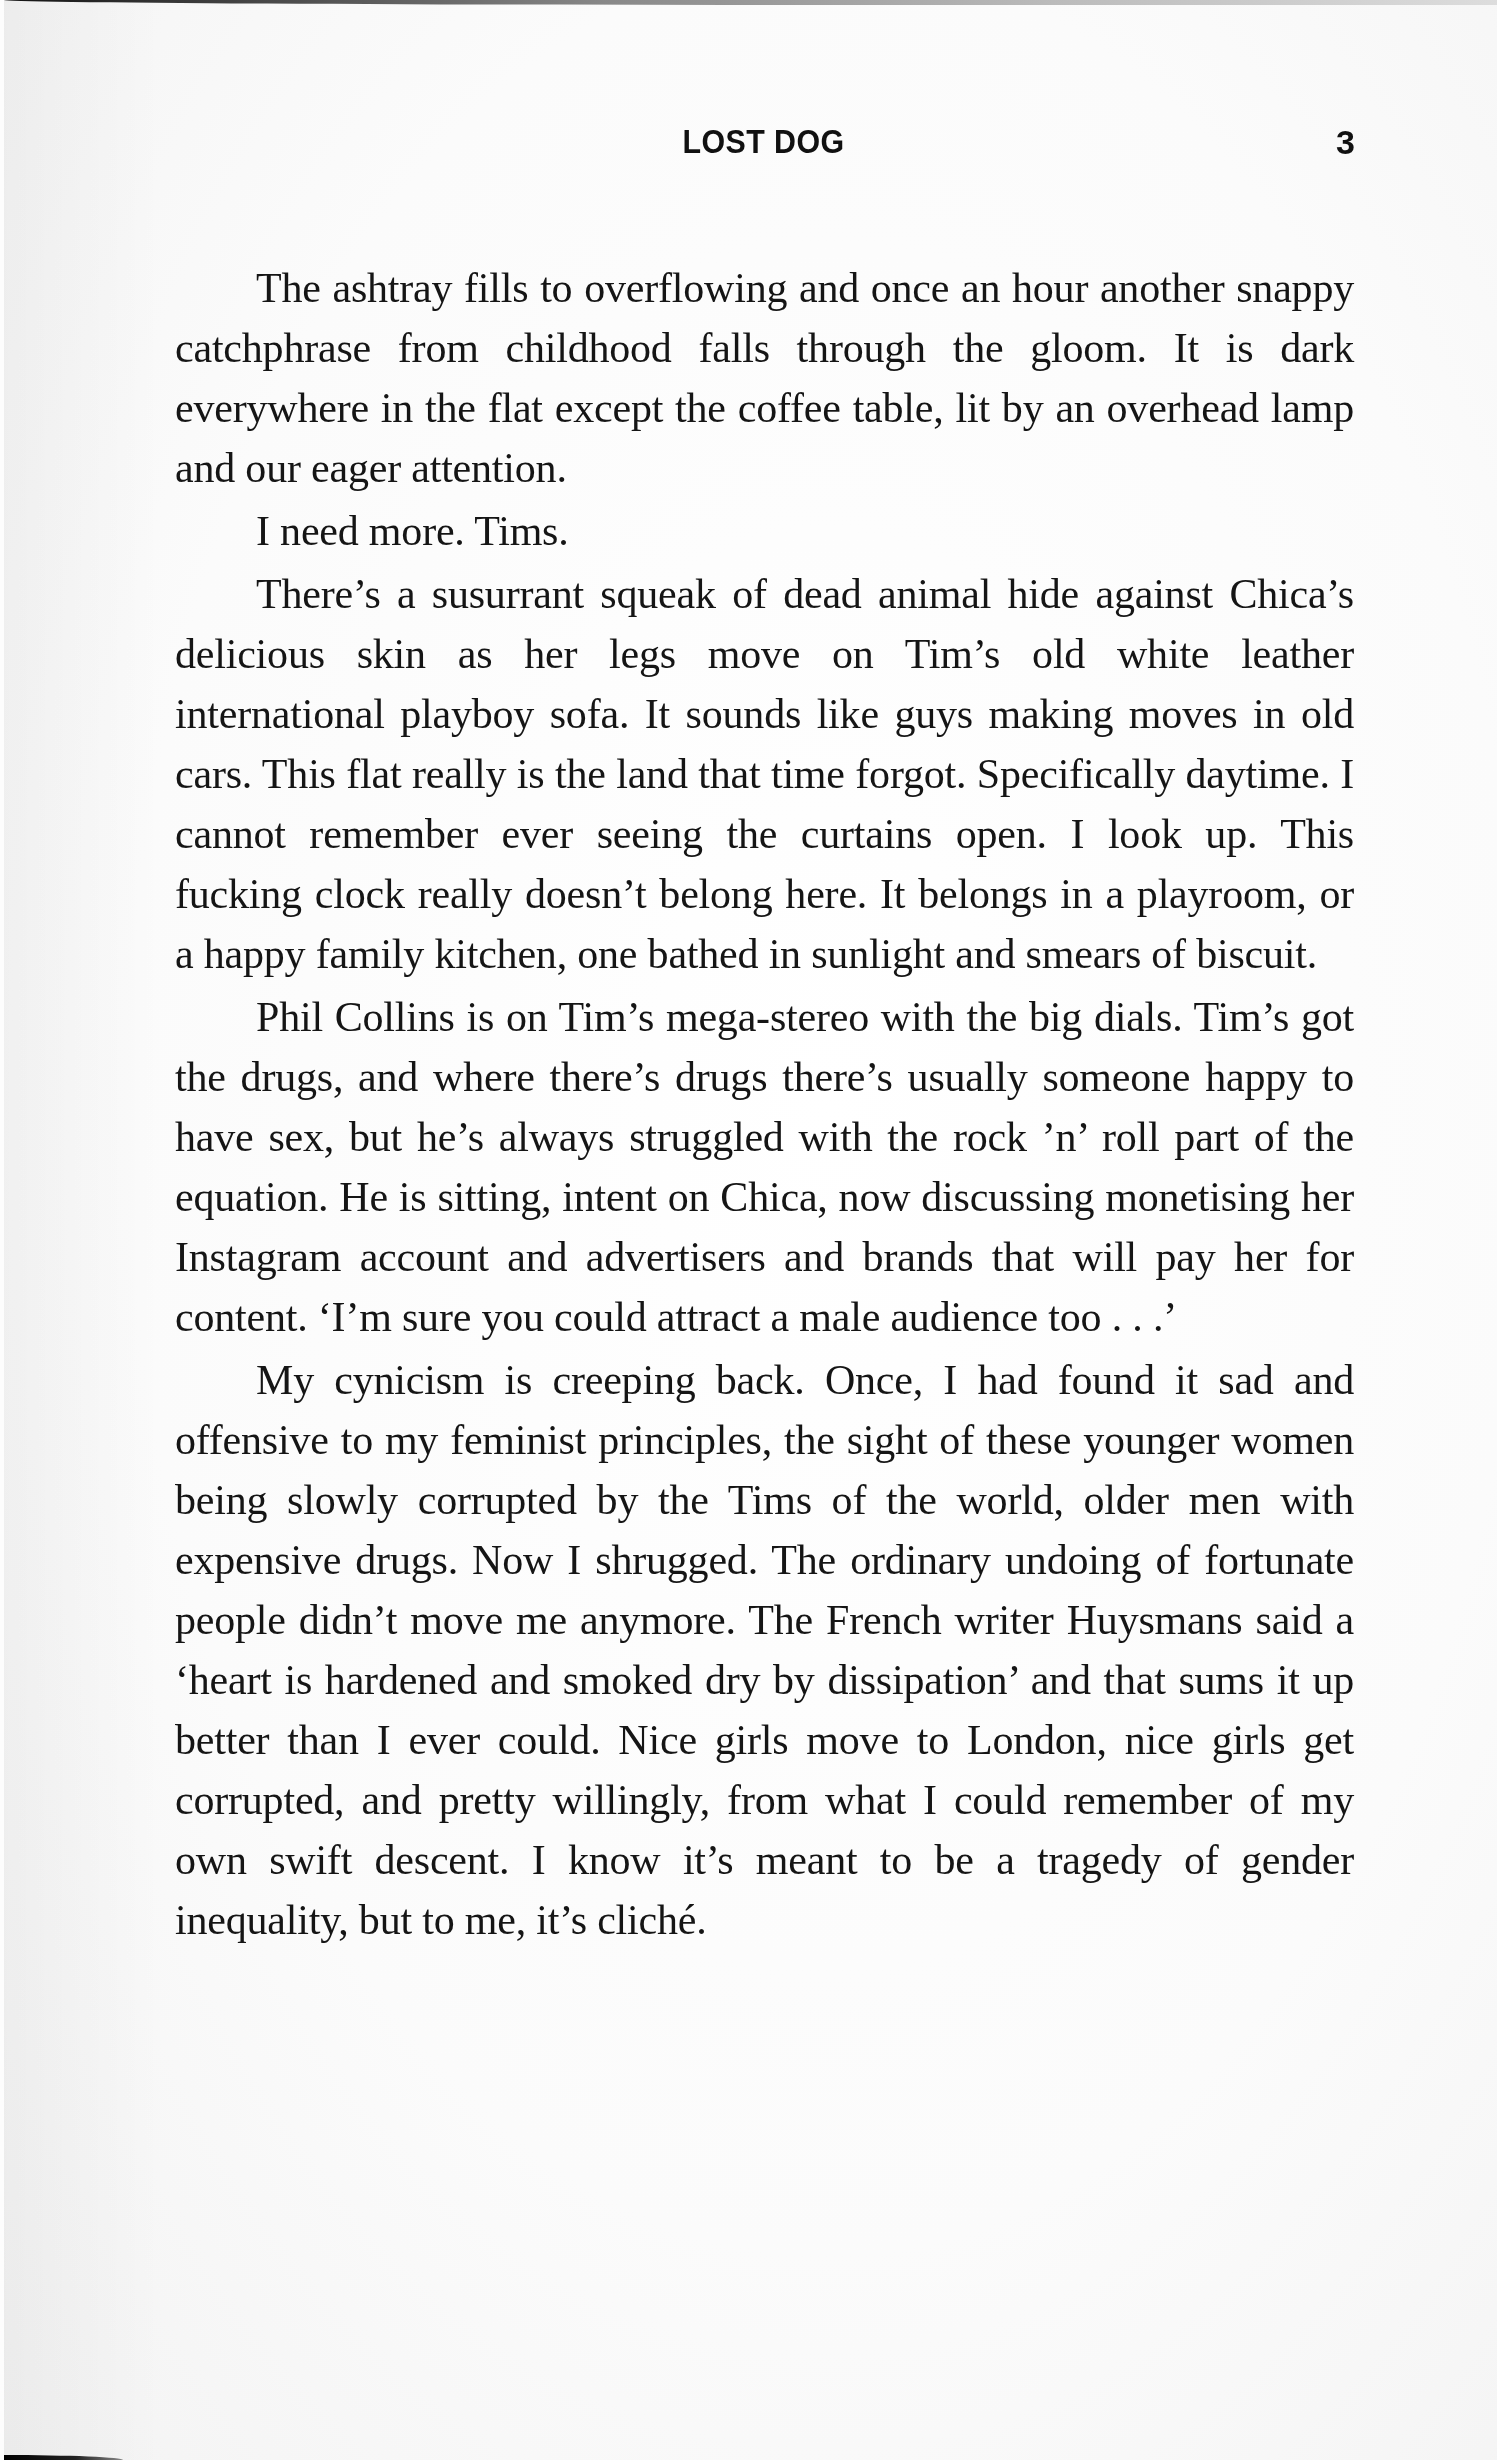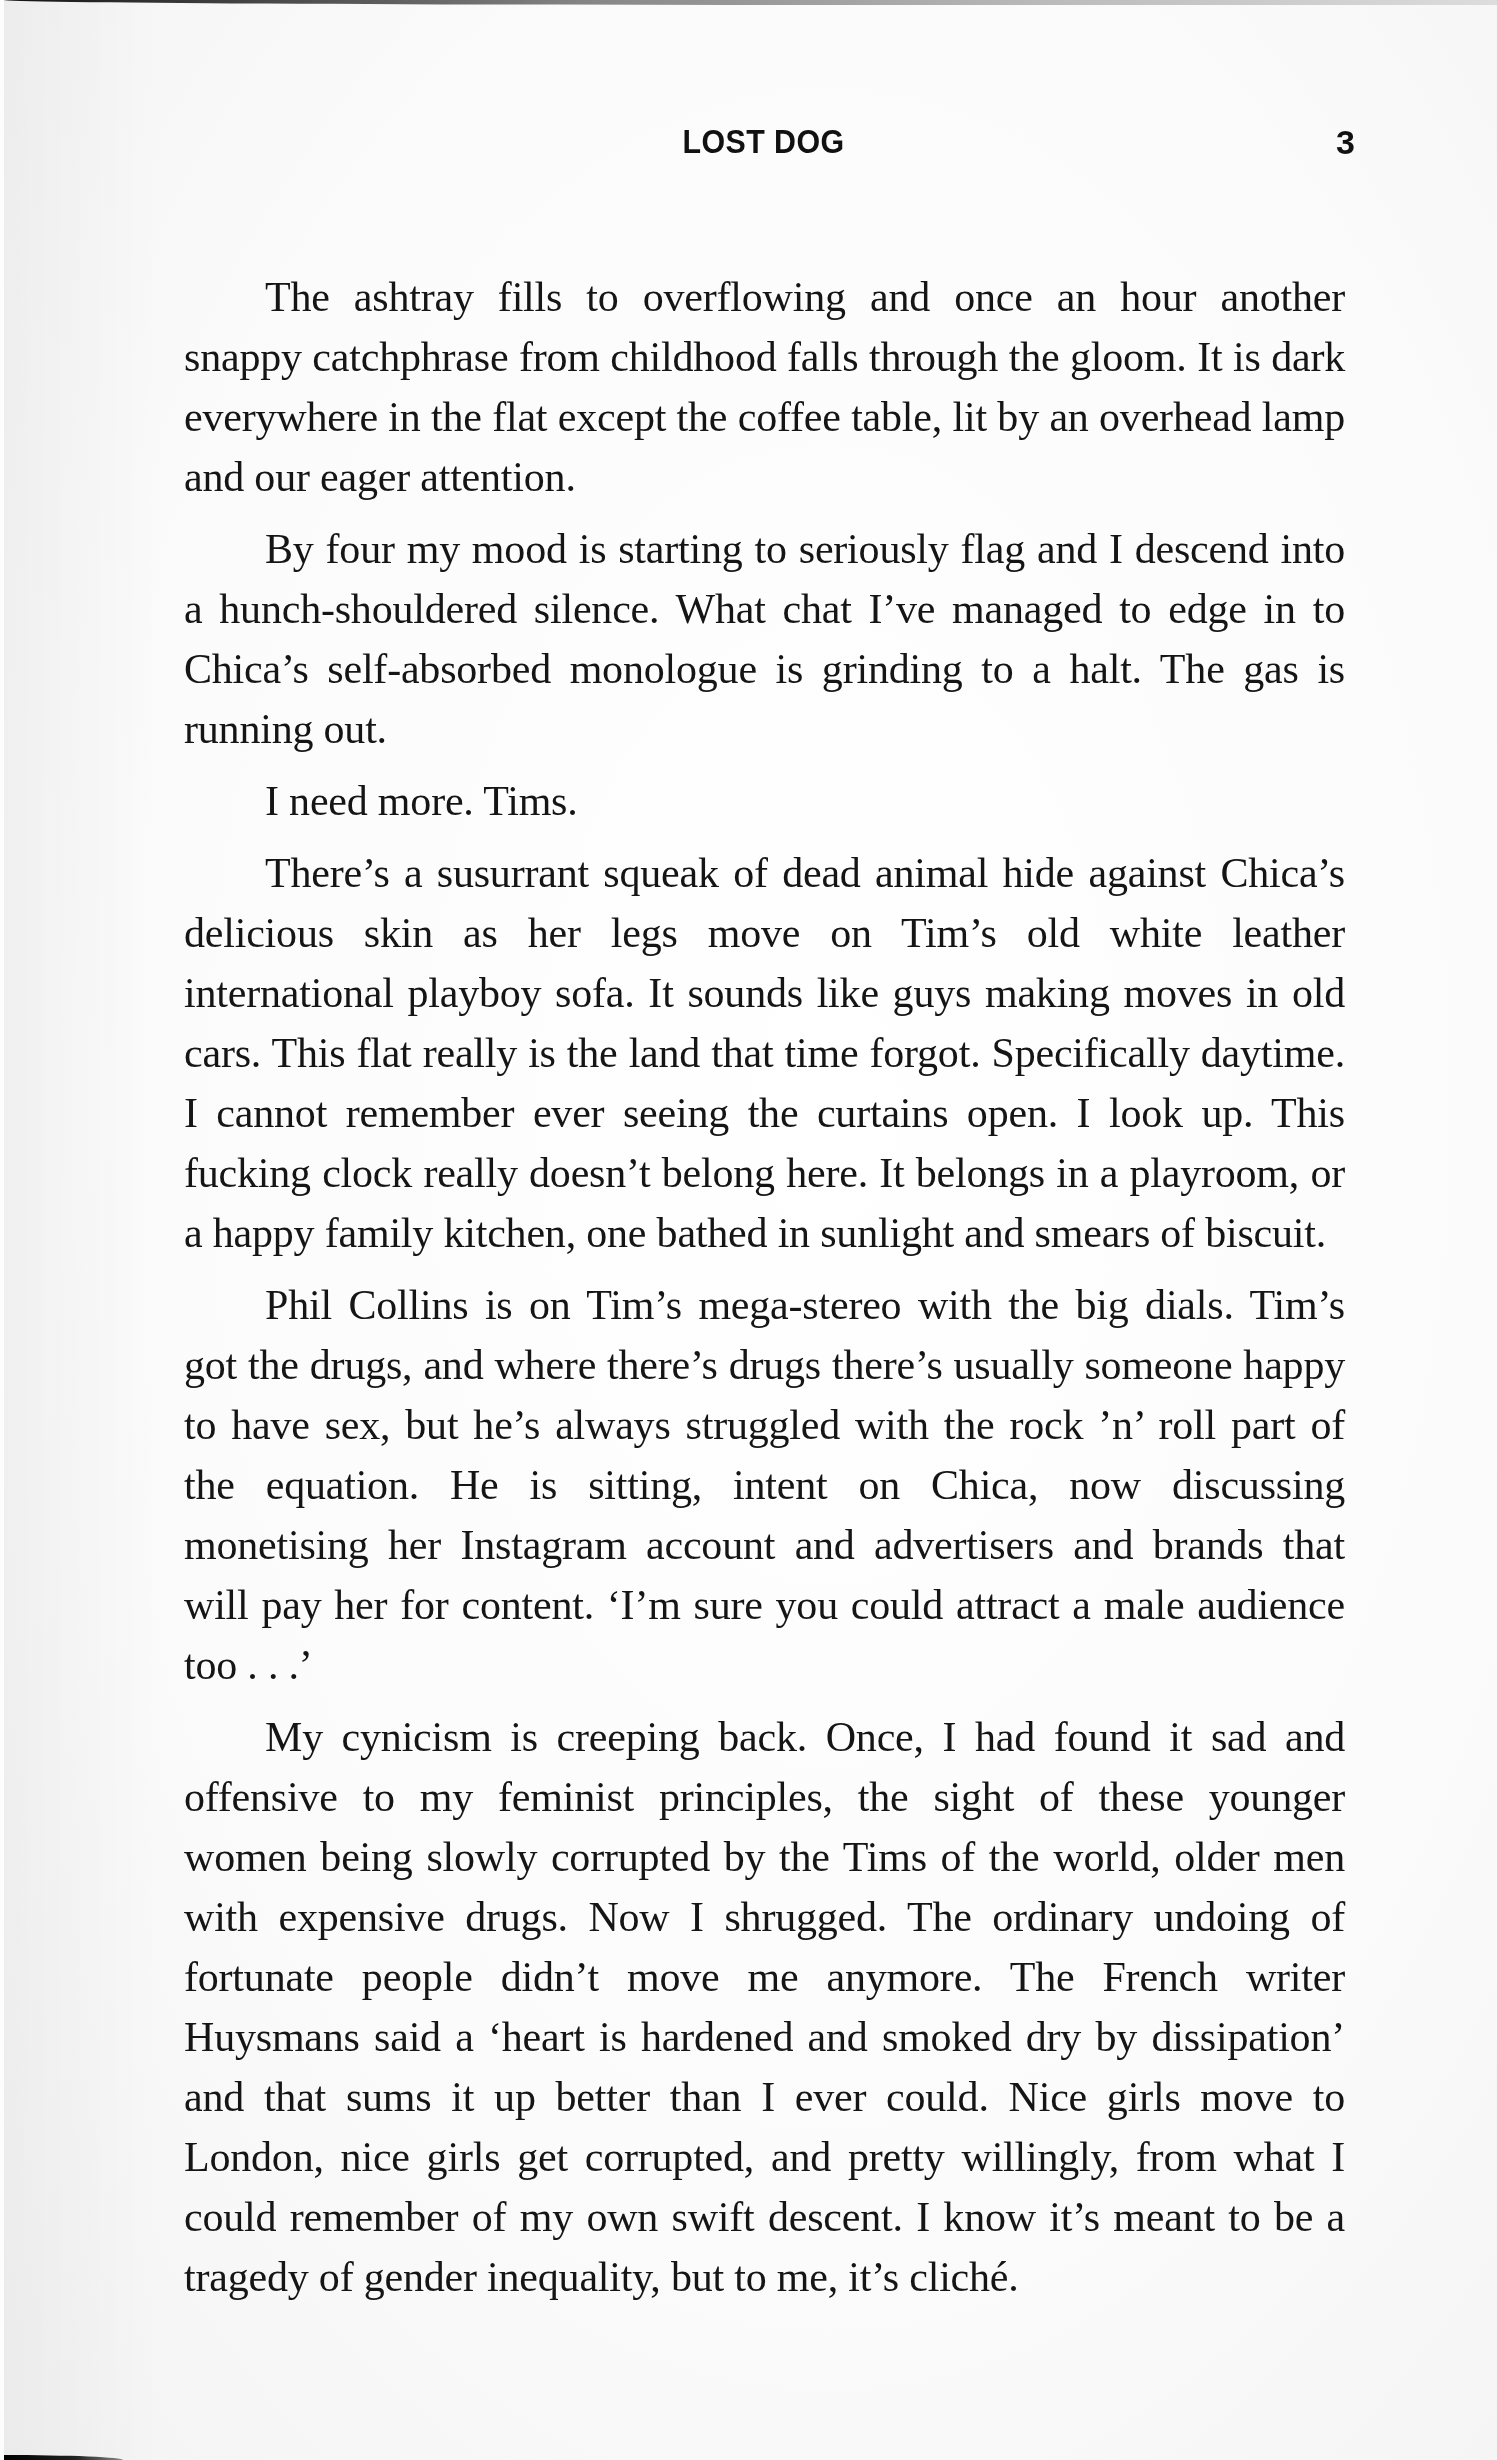--- a/index.html
+++ b/index.html
@@ -78,21 +78,21 @@
       top: 255px;
       width: 1185px;
       font-family: "Liberation Serif", serif;
       font-size: 42px;
       line-height: 60px;
       color: #151515;
       text-align: justify;
       hyphens: none;
     }
     .para {
-      margin: 12px;
+      margin: 3px;
       text-indent: 81px;
       letter-spacing: -0.2px;
       word-spacing: 0px;
     }
     .para.first {
       text-indent: 81px;
     }
   </style>
 </head>
 <body>
@@ -102,20 +102,19 @@
   <div class="top-edge"></div>
   <div class="bottom-edge"></div>
 
   <div class="running-head">
     <div class="running-title">LOST DOG</div>
     <div class="page-number">3</div>
   </div>
 
   <div class="body-text">
     <p class="para first">The ashtray fills to overflowing and once an hour another snappy catchphrase from childhood falls through the gloom. It is dark everywhere in the flat except the coffee table, lit by an overhead lamp and our eager attention.</p>
-    <p class="para">By four my mood is starting to seriously flag and I descend into a hunch-shouldered silence. What chat I’ve managed to edge in to Chica’s self-absorbed monologue is grinding to a halt. The gas is running out.</p>
     <p class="para">I need more. Tims.</p>
     <p class="para">There’s a susurrant squeak of dead animal hide against Chica’s delicious skin as her legs move on Tim’s old white leather international playboy sofa. It sounds like guys making moves in old cars. This flat really is the land that time forgot. Specifically daytime. I cannot remember ever seeing the curtains open. I look up. This fucking clock really doesn’t belong here. It belongs in a playroom, or a happy family kitchen, one bathed in sunlight and smears of biscuit.</p>
     <p class="para">Phil Collins is on Tim’s mega-stereo with the big dials. Tim’s got the drugs, and where there’s drugs there’s usually someone happy to have sex, but he’s always struggled with the rock ’n’ roll part of the equation. He is sitting, intent on Chica, now discussing monetising her Instagram account and advertisers and brands that will pay her for content. ‘I’m sure you could attract a male audience too&nbsp;.&nbsp;.&nbsp;.’</p>
     <p class="para">My cynicism is creeping back. Once, I had found it sad and offensive to my feminist principles, the sight of these younger women being slowly corrupted by the Tims of the world, older men with expensive drugs. Now I shrugged. The ordinary undoing of fortunate people didn’t move me anymore. The French writer Huysmans said a ‘heart is hardened and smoked dry by dissipation’ and that sums it up better than I ever could. Nice girls move to London, nice girls get corrupted, and pretty willingly, from what I could remember of my own swift descent. I know it’s meant to be a tragedy of gender inequality, but to me, it’s cliché.</p>
   </div>
 </div>
 
 
 </body></html>

